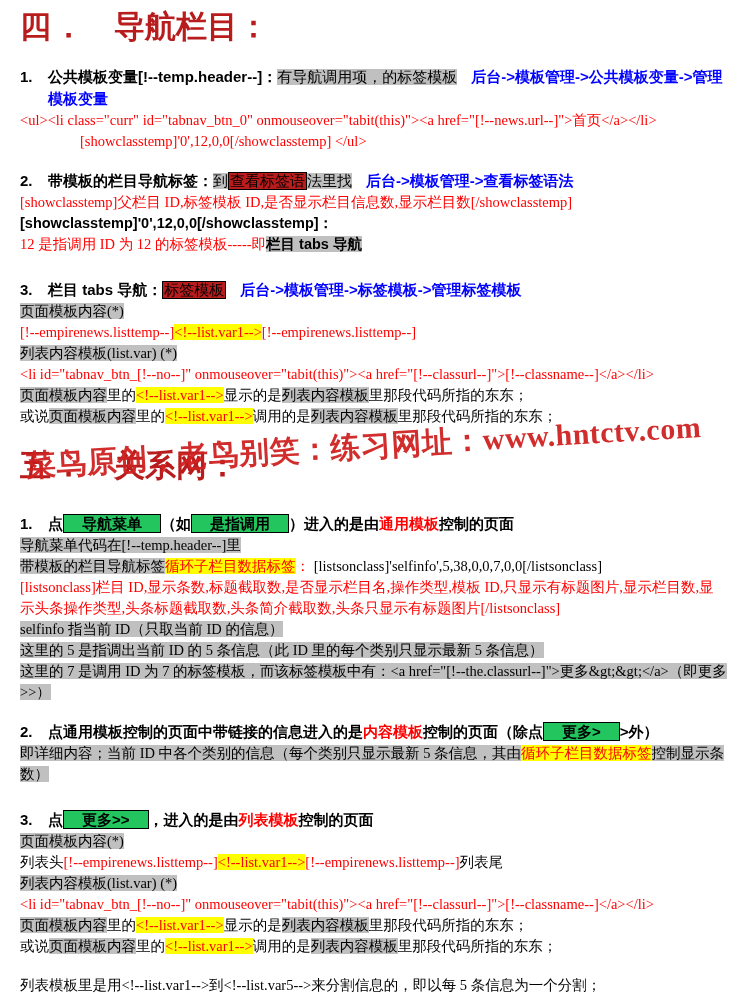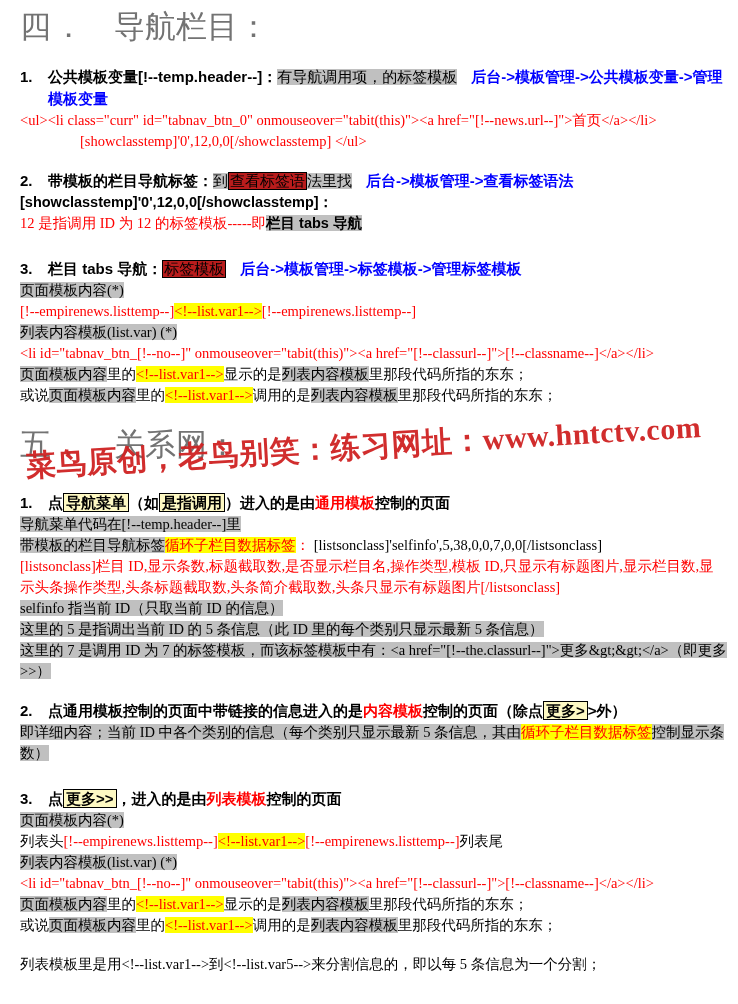--- a/index.html
+++ b/index.html
@@ -2,40 +2,40 @@
 <html><head>
 <meta charset="utf-8">
 <style>
   html,body{margin:0;padding:0;}
   body{
     width:738px;height:1004px;background:#ffffff;position:relative;overflow:hidden;
     font-family:"Liberation Serif", serif;color:#000;
   }
   #doc{padding:6px 10px 0 20px;}
   
-  .h1{color:#737373;font-weight:normal;font-size:31px;line-height:42px;
+  .h1{color:#b91c1c;font-weight:bold;font-size:31px;line-height:42px;
       font-family:"Liberation Sans", sans-serif;margin:0 0 18px 0;}
   .h1 .num{margin-right:28px;letter-spacing:2px;}
   
   .li-row{display:flex;font-size:15px;line-height:22px;margin-top:14px;}
   .li-num{width:28px;flex:none;font-weight:bold;font-family:"Liberation Sans", sans-serif;}
   .li-body{flex:1;}
   
   .p{font-size:14.5px;line-height:21px;margin:0;}
   
   .s-k{color:#000;}
   .s-b{font-weight:bold;font-family:"Liberation Sans", sans-serif;color:#000;}
   .s-r{color:#ff0000;}
   .s-rb{color:#ff0000;font-weight:bold;font-family:"Liberation Sans", sans-serif;}
   .s-bl{color:#0000ff;font-weight:bold;font-family:"Liberation Sans", sans-serif;margin-left:14px;}
   .s-g{background:#c0c0c0;color:#000;}
   .s-gb{background:#c0c0c0;color:#000;font-weight:bold;font-family:"Liberation Sans", sans-serif;}
   .s-y{background:#ffff00;color:#ff0000;}
   .s-bxg{background:#b91c1c;color:#000;border:1px solid #000;padding:0 1px;}
-  .s-bxb{background:#fef9c3;color:#000;border:1px solid #000;padding:0 2px;
+  .s-bxb{background:#22c55e;color:#000;border:1px solid #000;padding:0 18px;
          font-weight:bold;font-family:"Liberation Sans", sans-serif;}
   
   .watermark{
     position:absolute;left:26px;top:446px;z-index:5;pointer-events:none;
     color:#cf2222;font-size:30px;font-weight:bold;white-space:nowrap;
     font-family:"Liberation Serif", serif;letter-spacing:0.5px;
     transform:rotate(-3.3deg);transform-origin:0 50%;opacity:0.95;
   }
 </style>
 </head>
@@ -46,20 +46,21 @@
     <div class="li-row" style="margin-top: 16px;">
       <span class="li-num">1.</span>
       <div class="li-body"><span class="s-b">公共模板变量[!--temp.header--]：</span><span class="s-g">有导航调用项，的标签模板</span><span class="s-bl">后台-&gt;模板管理-&gt;公共模板变量-&gt;管理模板变量</span></div>
     </div>
     <div class="p"><span class="s-r">&lt;ul&gt;&lt;li class="curr" id="tabnav_btn_0" onmouseover="tabit(this)"&gt;&lt;a href="[!--news.url--]"&gt;首页&lt;/a&gt;&lt;/li&gt;</span></div>
     <div class="p" style="padding-left: 60px;"><span class="s-r">[showclasstemp]'0',12,0,0[/showclasstemp] &lt;/ul&gt;</span></div>
     <div class="li-row" style="margin-top: 18px;">
       <span class="li-num">2.</span>
       <div class="li-body"><span class="s-b">带模板的栏目导航标签：</span><span class="s-g">到</span><span class="s-bxg">查看标签语</span><span class="s-g">法里找</span><span class="s-bl">后台-&gt;模板管理-&gt;查看标签语法</span></div>
     </div>
+    <div class="p"><span class="s-r">[showclasstemp]父栏目 ID,标签模板 ID,是否显示栏目信息数,显示栏目数[/showclasstemp]</span></div>
     <div class="p"><span class="s-b">[showclasstemp]'0',12,0,0[/showclasstemp]：</span></div>
     <div class="p"><span class="s-r">12 是指调用 ID 为 12 的标签模板-----即</span><span class="s-gb">栏目 tabs 导航</span></div>
     <div class="li-row" style="margin-top: 24px;">
       <span class="li-num">3.</span>
       <div class="li-body"><span class="s-b">栏目 tabs 导航：</span><span class="s-bxg">标签模板</span><span class="s-bl">后台-&gt;模板管理-&gt;标签模板-&gt;管理标签模板</span></div>
     </div>
     <div class="p"><span class="s-g">页面模板内容(*)</span></div>
     <div class="p"><span class="s-r">[!--empirenews.listtemp--]</span><span class="s-y">&lt;!--list.var1--&gt;</span><span class="s-r">[!--empirenews.listtemp--]</span></div>
     <div class="p"><span class="s-g">列表内容模板(list.var) (*)</span></div>
     <div class="p"><span class="s-r">&lt;li id="tabnav_btn_[!--no--]" onmouseover="tabit(this)"&gt;&lt;a href="[!--classurl--]"&gt;[!--classname--]&lt;/a&gt;&lt;/li&gt;</span></div>

